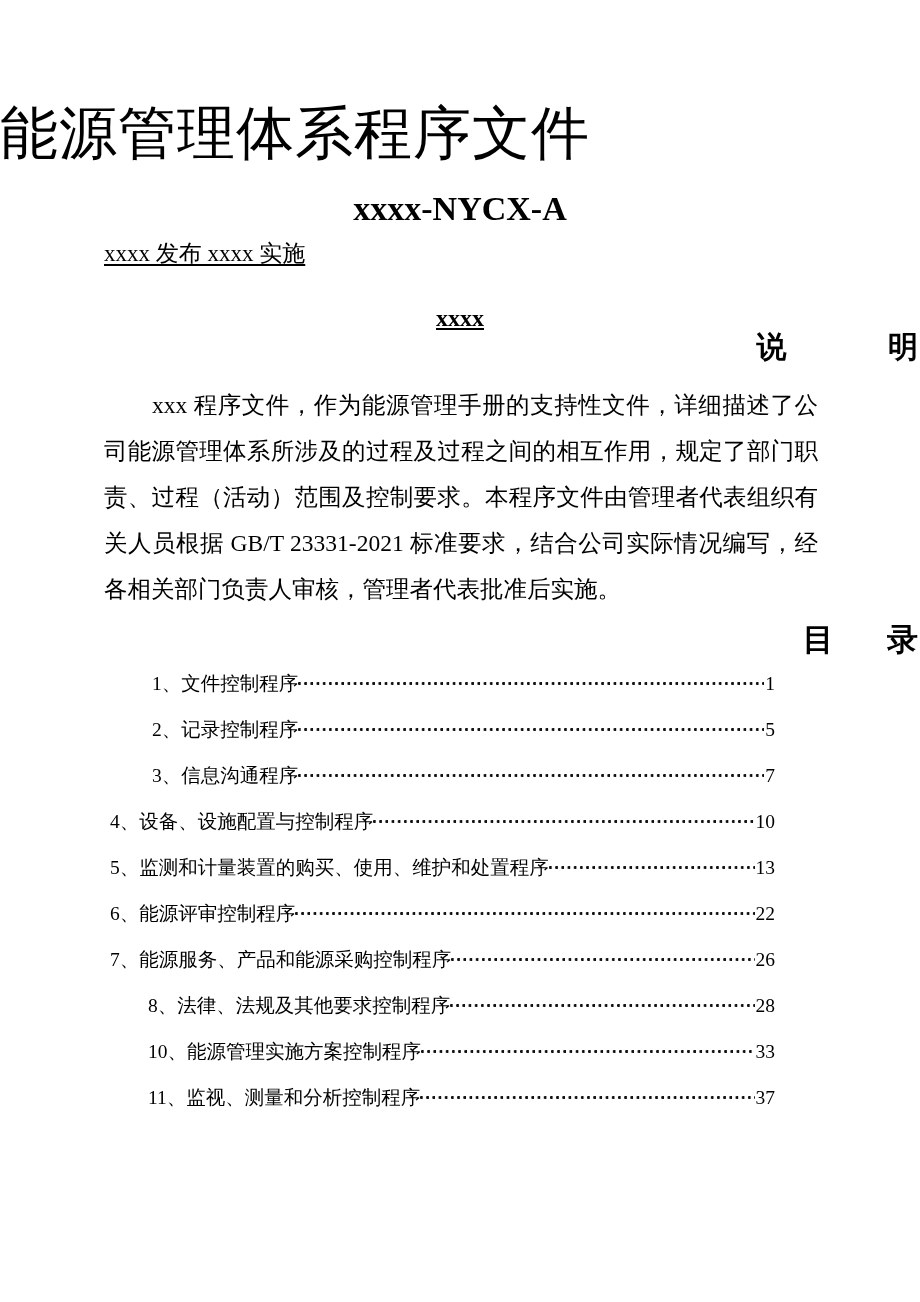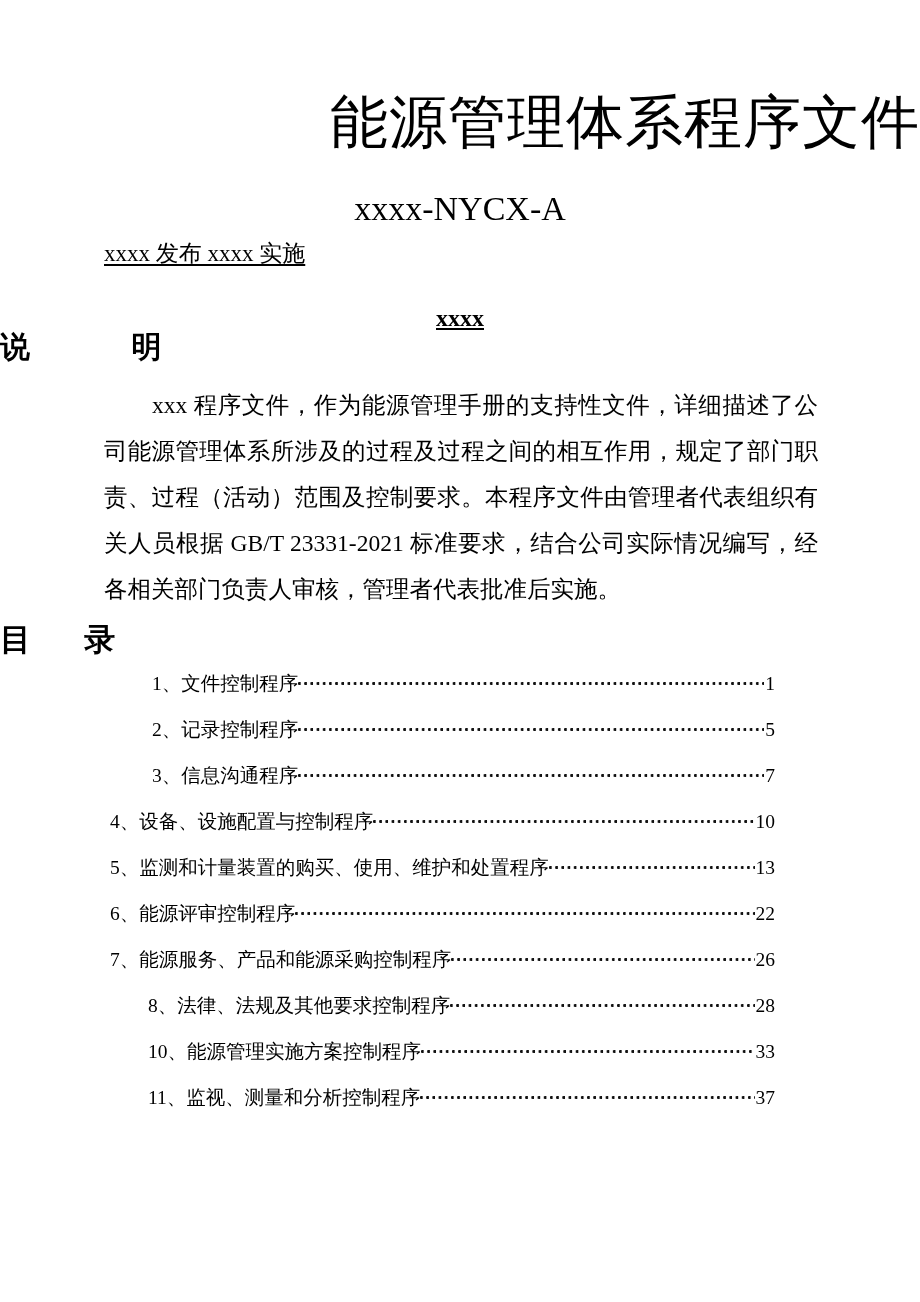--- a/index.html
+++ b/index.html
@@ -20,39 +20,39 @@
     width: 920px;
     height: 1302px;
     background: #ffffff;
   }
 
   
   .doc-title {
     position: absolute;
     left: 0;
     right: 0;
-    top: 88px;
-    text-align: right;
+    top: 99px;
+    text-align: left;
     font-family: "DejaVu Sans", "Liberation Sans", sans-serif;
     font-size: 58px;
     line-height: 68px;
     letter-spacing: 1px;
     font-weight: 400;
     white-space: nowrap;
   }
   .doc-code {
     position: absolute;
     left: 0;
     right: 0;
     top: 188px;
     text-align: center;
     font-family: "Liberation Serif", "DejaVu Serif", serif;
     font-size: 34px;
     line-height: 42px;
-    font-weight: 400;
+    font-weight: 700;
   }
   .issue-line {
     position: absolute;
     left: 104px;
     top: 238px;
     font-family: "Liberation Serif", "DejaVu Serif", serif;
     font-size: 23px;
     line-height: 32px;
     text-decoration: underline;
     text-underline-offset: 3px;
@@ -73,21 +73,21 @@
   .company-line span {
     text-decoration: underline;
     text-underline-offset: 2px;
   }
 
   
   .section-heading {
     position: absolute;
     left: 0;
     right: 0;
-    text-align: left;
+    text-align: right;
     font-family: "DejaVu Sans", "Liberation Sans", sans-serif;
     font-weight: 700;
     white-space: pre;
   }
   .heading-shuoming {
     top: 327px;
     font-size: 30px;
     line-height: 40px;
     letter-spacing: 2px;
   }

